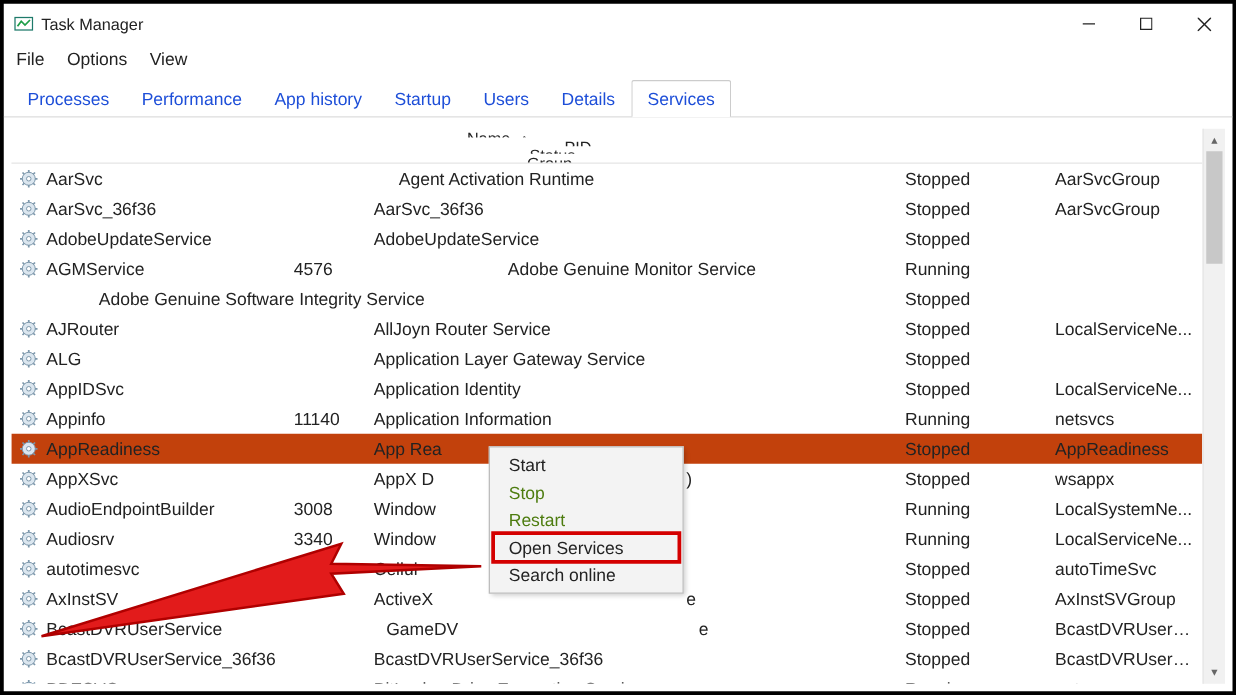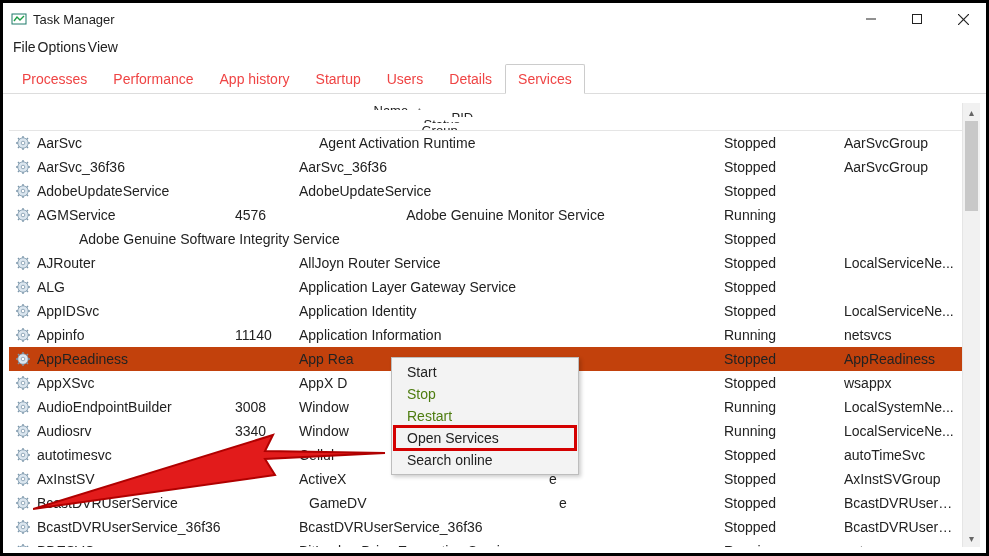--- a/index.html
+++ b/index.html
@@ -5,24 +5,24 @@
   * { box-sizing: border-box; }
   html, body { margin:0; padding:0; font-family: "Segoe UI", Arial, sans-serif; font-size:13px; color:#222; }
   body { background:#fff; }
   .window { position:relative; width:989px; height:556px; border:3px solid #000; background:#fff; overflow:hidden; }
   .titlebar { display:flex; align-items:center; justify-content:space-between; height:32px; padding:0 0 0 8px; }
   .titlebar-left { display:flex; align-items:center; gap:6px; }
   .title-icon svg { display:block; }
   .title-text { font-size:13px; }
   .win-controls { display:flex; }
   .win-btn { width:46px; height:32px; display:flex; align-items:center; justify-content:center; }
-  .menubar { display:flex; gap:2px; padding:4px 10px 8px 10px; font-size:14px; }
+  .menubar { display:flex; gap:18px; padding:4px 10px 8px 10px; font-size:14px; }
   .menubar span { cursor:default; }
   .tabs { display:flex; align-items:flex-end; padding:0 6px; border-bottom:1px solid #ddd; }
-  .tab { padding:6px 12px; font-size:14px; color:#ef4444; cursor:default; border:1px solid transparent; position:relative; top:1px; }
+  .tab { padding:6px 12px; font-size:14px; color:#1d4ed8; cursor:default; border:1px solid transparent; position:relative; top:1px; }
   .tab.active { border:1px solid #ccc; border-bottom:1px solid #fff; background:#fff; border-radius:2px 2px 0 0; }
   .grid { position:absolute; top:100px; left:6px; right:6px; bottom:6px; display:flex; }
   .grid-main { flex:1; overflow:hidden; position:relative; }
   .header-row { display:flex; height:28px; align-items:center; border-bottom:1px solid #e5e5e5; padding-right:16px;flex-direction:column; }
   .col { padding:0 6px; overflow:hidden; white-space:nowrap; text-overflow:ellipsis; }
   .c-name { width:220px; }
   .c-pid  { width:64px; }
   .c-desc { flex:1; min-width:0; }
   .c-status { width:120px; }
   .c-group  { width:124px; }
@@ -30,21 +30,21 @@
   .sort-caret { font-size:9px; color:#666; margin-left:4px; }
   .rows { position:absolute; top:28px; left:0; right:0; bottom:0; overflow:hidden; }
   .row { display:flex; height:24px; align-items:center; font-size:14px; }
   .row.selected { background:#c2410c; }
   .svc-icon { width:16px; height:16px; margin-right:6px; flex:none; display:inline-flex; align-items:center; justify-content:center; }
   .name-cell { display:flex; align-items:center; }
   .scrollbar { width:18px; background:#f1f1f1; border-left:1px solid #e5e5e5; position:relative; }
   .scroll-btn { height:18px; display:flex; align-items:center; justify-content:center; color:#666; font-size:10px; }
   .scroll-thumb { position:absolute; top:18px; left:2px; right:2px; height:90px; background:#c8c8c8; }
   
-  .ctx { position:absolute; left:388px; top:354px; width:188px; background:#f3f3f3; border:1px solid #bdbdbd; box-shadow:2px 2px 4px rgba(0,0,0,.2); padding:3px; z-index:50; }
+  .ctx { position:absolute; left:388px; top:354px; width:156px; background:#f3f3f3; border:1px solid #bdbdbd; box-shadow:2px 2px 4px rgba(0,0,0,.2); padding:3px; z-index:50; }
   .ctx-item { height:22px; display:flex; align-items:center; padding:0 12px; font-size:14px; cursor:default; }
   .ctx-item.disabled { color:#4d7c0f; }
   .ctx-item.highlight { outline:3px solid #d40000; outline-offset:-1px; }
   
   .anno-arrow { position:absolute; left:30px; top:410px; z-index:60; pointer-events:none; }
 </style>
 </head>
 <body>
 
 <div class="window">

